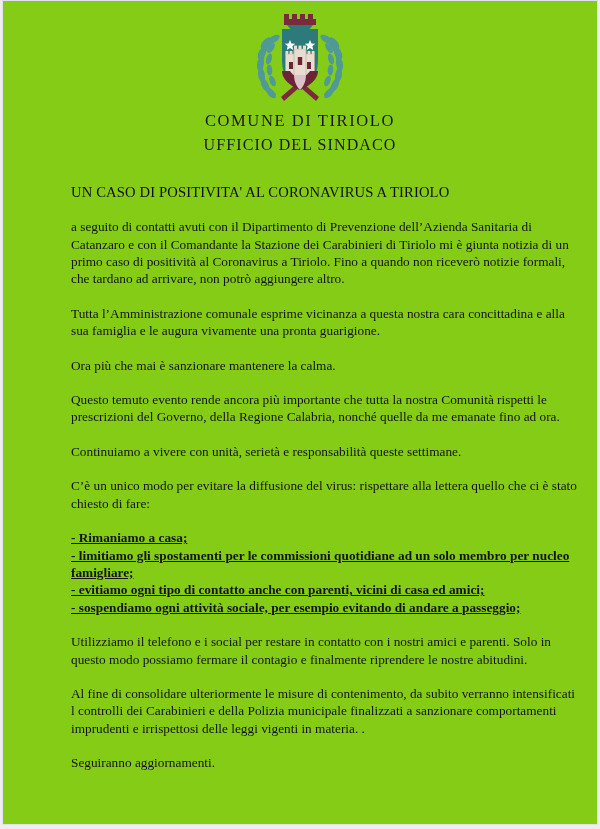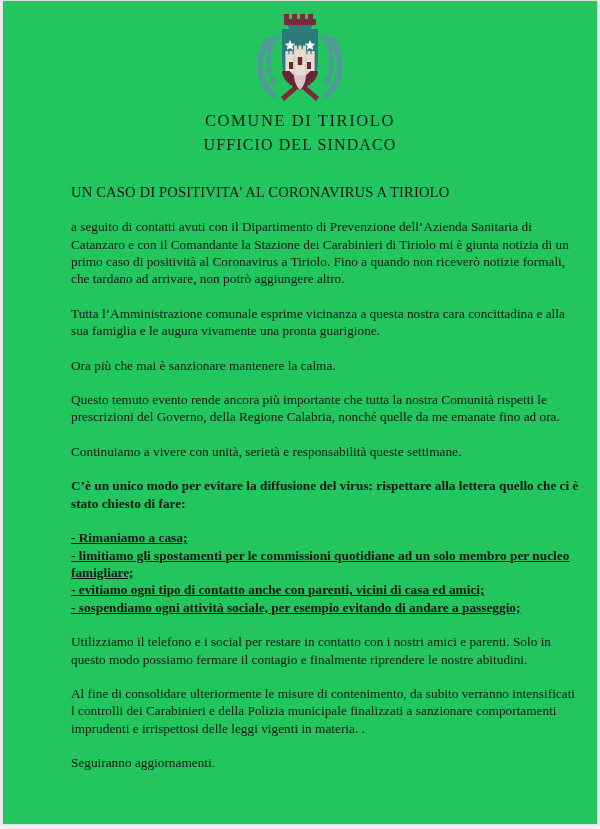--- a/index.html
+++ b/index.html
@@ -11,21 +11,21 @@
     width: 600px;
     height: 829px;
     overflow: hidden;
     font-family: "Liberation Serif", "DejaVu Serif", serif;
   }
   .page {
     position: relative;
     width: 596px;
     height: 825px;
     margin: 0 auto;
-    background: #22c55e;
+    background: #84cc16;
     border: 1px solid #dfe2e6;
     box-sizing: border-box;
     overflow: hidden;
   }
 
   
   .header {
     padding-top: 8px;
     text-align: center;
   }
@@ -67,21 +67,21 @@
     margin: 0;
     font-size: 13.3px;
     line-height: 1.31;
     color: #141414;
     text-align: left;
   }
   .block {
     margin-top: 17px;
   }
   p.para.bold {
-    font-weight: bold;
+    font-weight: normal;
   }
   .list-block {
     margin-top: 17px;
   }
   .list-block p.para {
     font-weight: bold;
     text-decoration: underline;
   }
 </style>
 </head>

